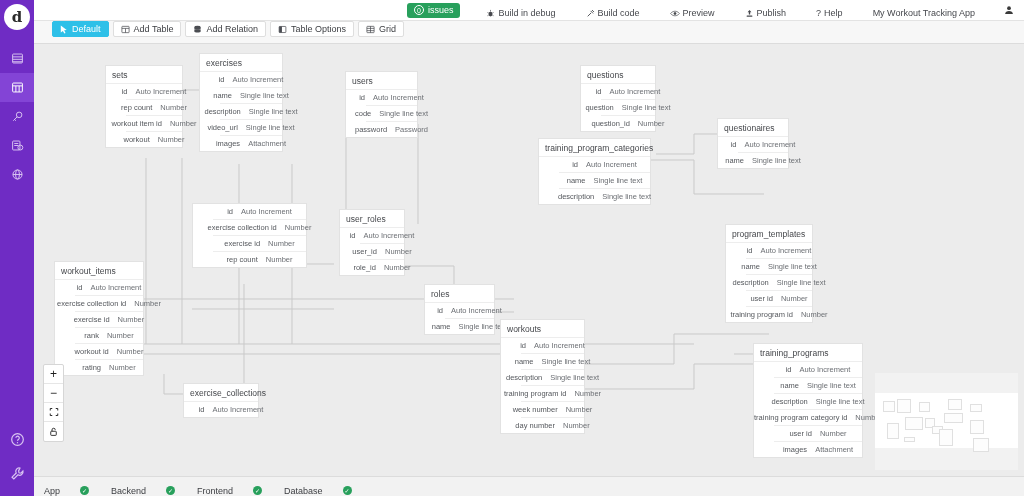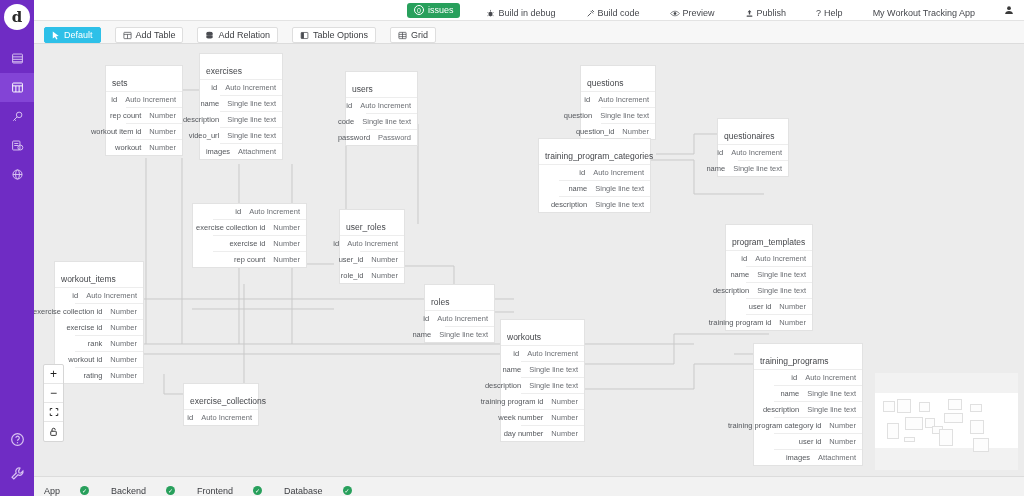--- a/index.html
+++ b/index.html
@@ -84,22 +84,22 @@
   .avatar-btn {
     width: 22px; height: 21px; display: flex;
     align-items: center; justify-content: center; color: #3a3a3a;
   }
 
   
   .toolbar {
     height: 23px; flex: 0 0 23px;
     background: #f7f7f7;
     border-bottom: 1px solid #dcdcdc;
-    display: flex; align-items: flex-end;
-    padding-left: 10px; gap: 14px;
+    display: flex; align-items: flex-start;
+    padding-left: 18px; gap: 4px;
   }
   .tool-btn {
     display: flex; align-items: center; gap: 4px;
     height: 16px; padding: 0 7px;
     font-size: 9px; color: #3c3e42;
     background: #ffffff;
     border: 1px solid #dedede;
     border-radius: 2px;
     white-space: nowrap;
   }
@@ -162,26 +162,26 @@
   
   .erd-table {
     position: absolute;
     background: #ffffff;
     border: 1px solid #e2e2e2;
     z-index: 10;
     box-shadow: 0 0 0 0 rgba(0,0,0,0);
   }
   .erd-title {
     font-size: 8.5px; color: #45474b;
-    padding: 12px 6px 3px 6px;
+    padding: 4px 6px 3px 6px;
     border-bottom: 1px solid #ededed;
     white-space: nowrap;
   }
   .erd-row {
-    display: flex; justify-content: flex-end;
+    display: flex; justify-content: center;
     gap: 8px;
     font-size: 7.5px; color: #55585d;
     padding: 3px 6px;
     border-bottom: 1px solid #ededed;
     white-space: nowrap;
     margin-left: 20px;
   }
   .erd-row:last-child { border-bottom: none; }
   .erd-row .fname { color: #55585d; }
   .erd-row .ftype { color: #6c6f74; }

